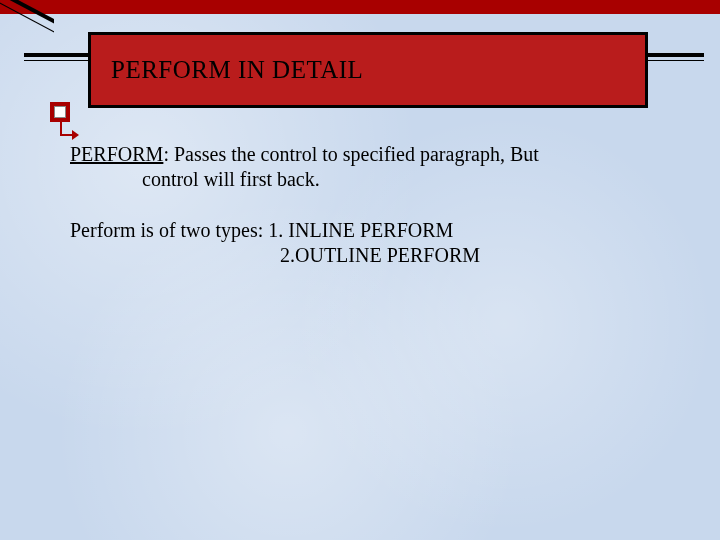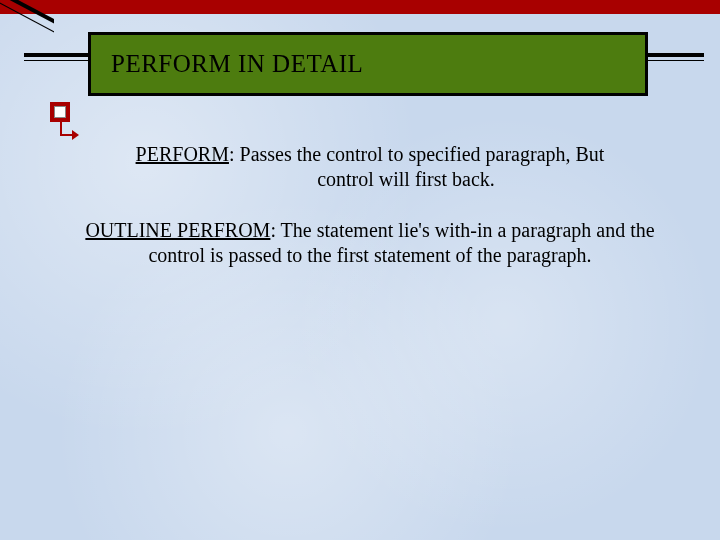--- a/index.html
+++ b/index.html
@@ -61,22 +61,22 @@
     left: 24px;
     width: 680px;
     height: 1px;
     background: #000;
   }
   .title-box {
     position: absolute;
     top: 32px;
     left: 88px;
     width: 560px;
-    height: 64px;
-    background: #4d7c0f;
+    height: 76px;
+    background: #b91c1c;
     border: 3px solid #000;
     display: flex;
     align-items: center;
     padding-left: 20px;
     z-index: 5;
   }
   .title-box span {
     font-size: 25px;
     font-weight: normal;
     letter-spacing: 0.5px;
@@ -131,21 +131,21 @@
   }
   .content {
     position: absolute;
     top: 142px;
     left: 70px;
     width: 600px;
     color: #000;
     font-size: 20px;
     line-height: 1.25;
   }
-  .para { margin-bottom: 26px; text-align: center; }
+  .para { margin-bottom: 26px; }
   .term { text-decoration: underline; }
   .indent-block { padding-left: 72px; }
   .types-line1 { }
   .types-line2 { padding-left: 210px; }
 </style>
 </head>
 <body>
 
 <div class="top-red"></div>
 <div class="diag"></div>
@@ -165,20 +165,19 @@
 </div>
 
 <div class="content">
 
   <div class="para">
     <span class="term">PERFORM</span><span>: Passes the control to specified paragraph, But</span>
     <div class="indent-block">control will first back.</div>
   </div>
 
   <div class="para">
+    <div class="types-line1">Perform is of two types: 1. INLINE PERFORM</div>
+    <div class="types-line2">2.OUTLINE PERFORM</div>
   </div>
 
 
-  <div class="para">
-    <span class="term">OUTLINE PERFROM</span><span>: The statement lie's  with-in a paragraph and the control is passed to the first statement of the paragraph.</span>
-  </div>
 
 </div>
 
 </body></html>

